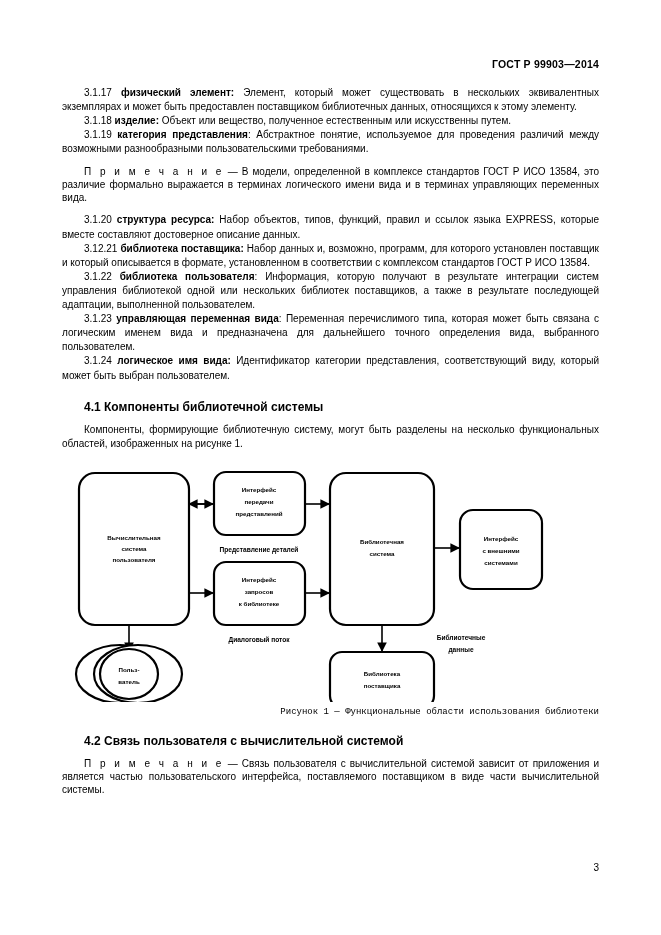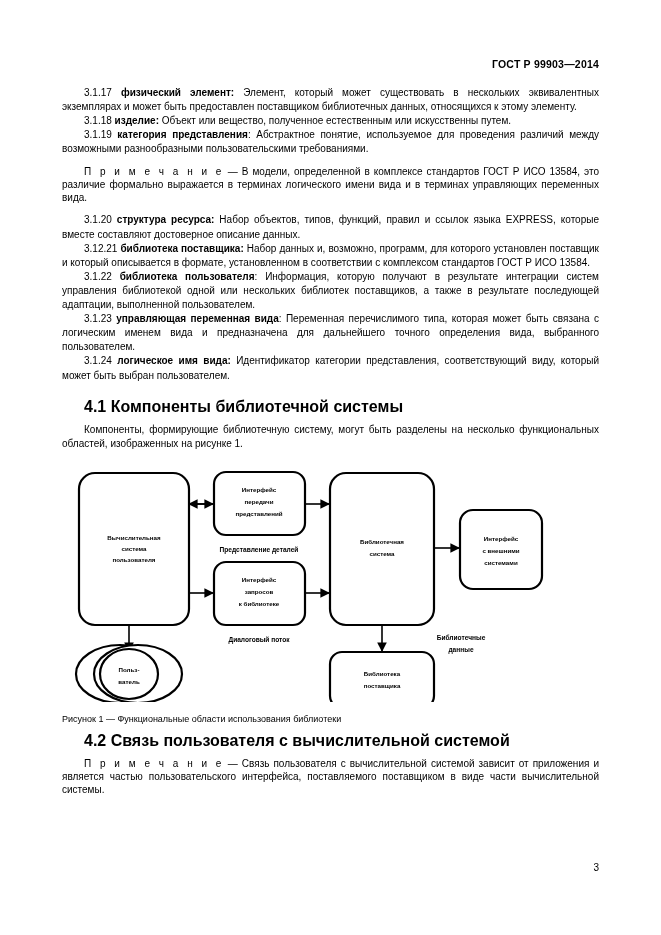--- a/index.html
+++ b/index.html
@@ -51,40 +51,41 @@
   }
   .sp { letter-spacing: 2.4px; }
   h2.h-sec {
     font-size: 11px;
     font-weight: bold;
     margin: 24px 0 0 0;
     text-indent: 22px;
     line-height: 15px;
   }
   h3.h-sub {
-    font-size: 16px;
+    font-size: 12px;
     font-weight: bold;
     margin: 17px 0 9px 0;
     text-indent: 22px;
     line-height: 14px;
   }
 
   
   .figure {
     position: relative;
     width: 537px;
     height: 255px;
     margin-top: 11px;
   }
   .figure svg { display: block; }
   .fig-caption {
     font-size: 9px;
-    text-align: left;
-    margin-top: 12px;
+    text-align: right;
+    margin-top: 5px;
     text-indent: 0;
+    font-family: Liberation Mono, monospace;
   }
   .box-label {
     font-family: "Liberation Sans", sans-serif;
     font-size: 6.2px;
     font-weight: bold;
     fill: #000;
     text-anchor: middle;
   }
   .flow-label {
     font-family: "Liberation Sans", sans-serif;

